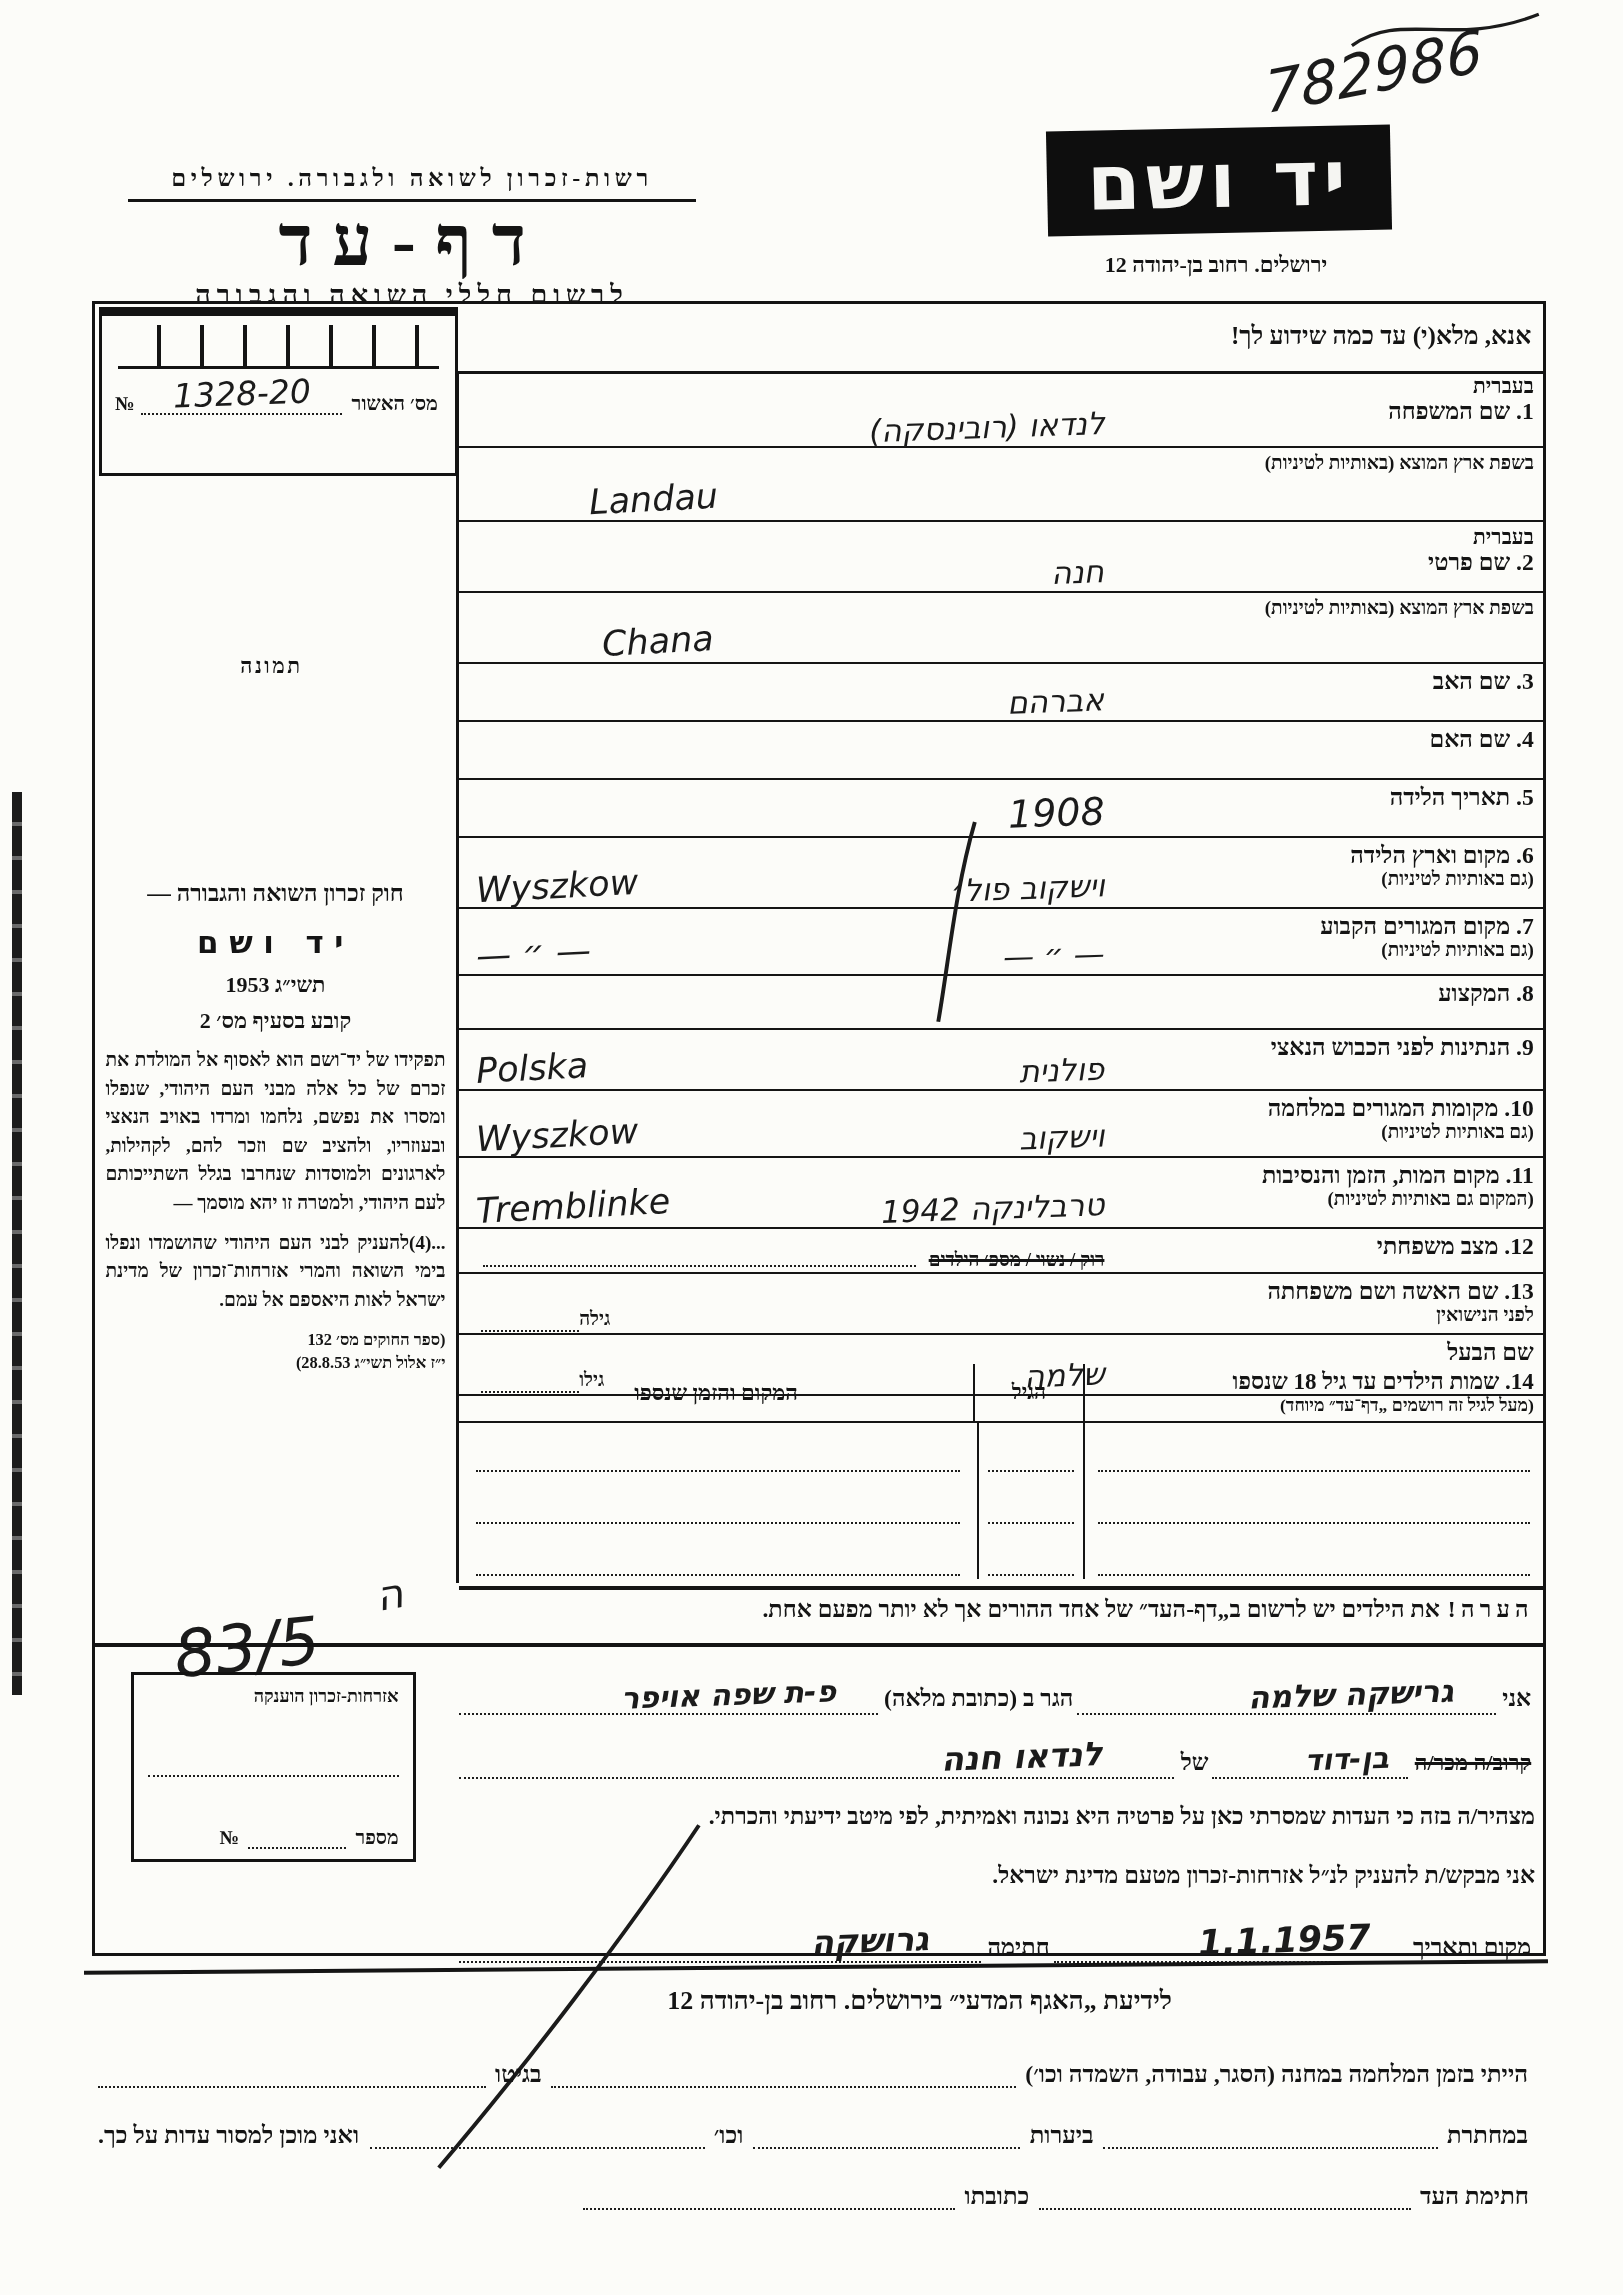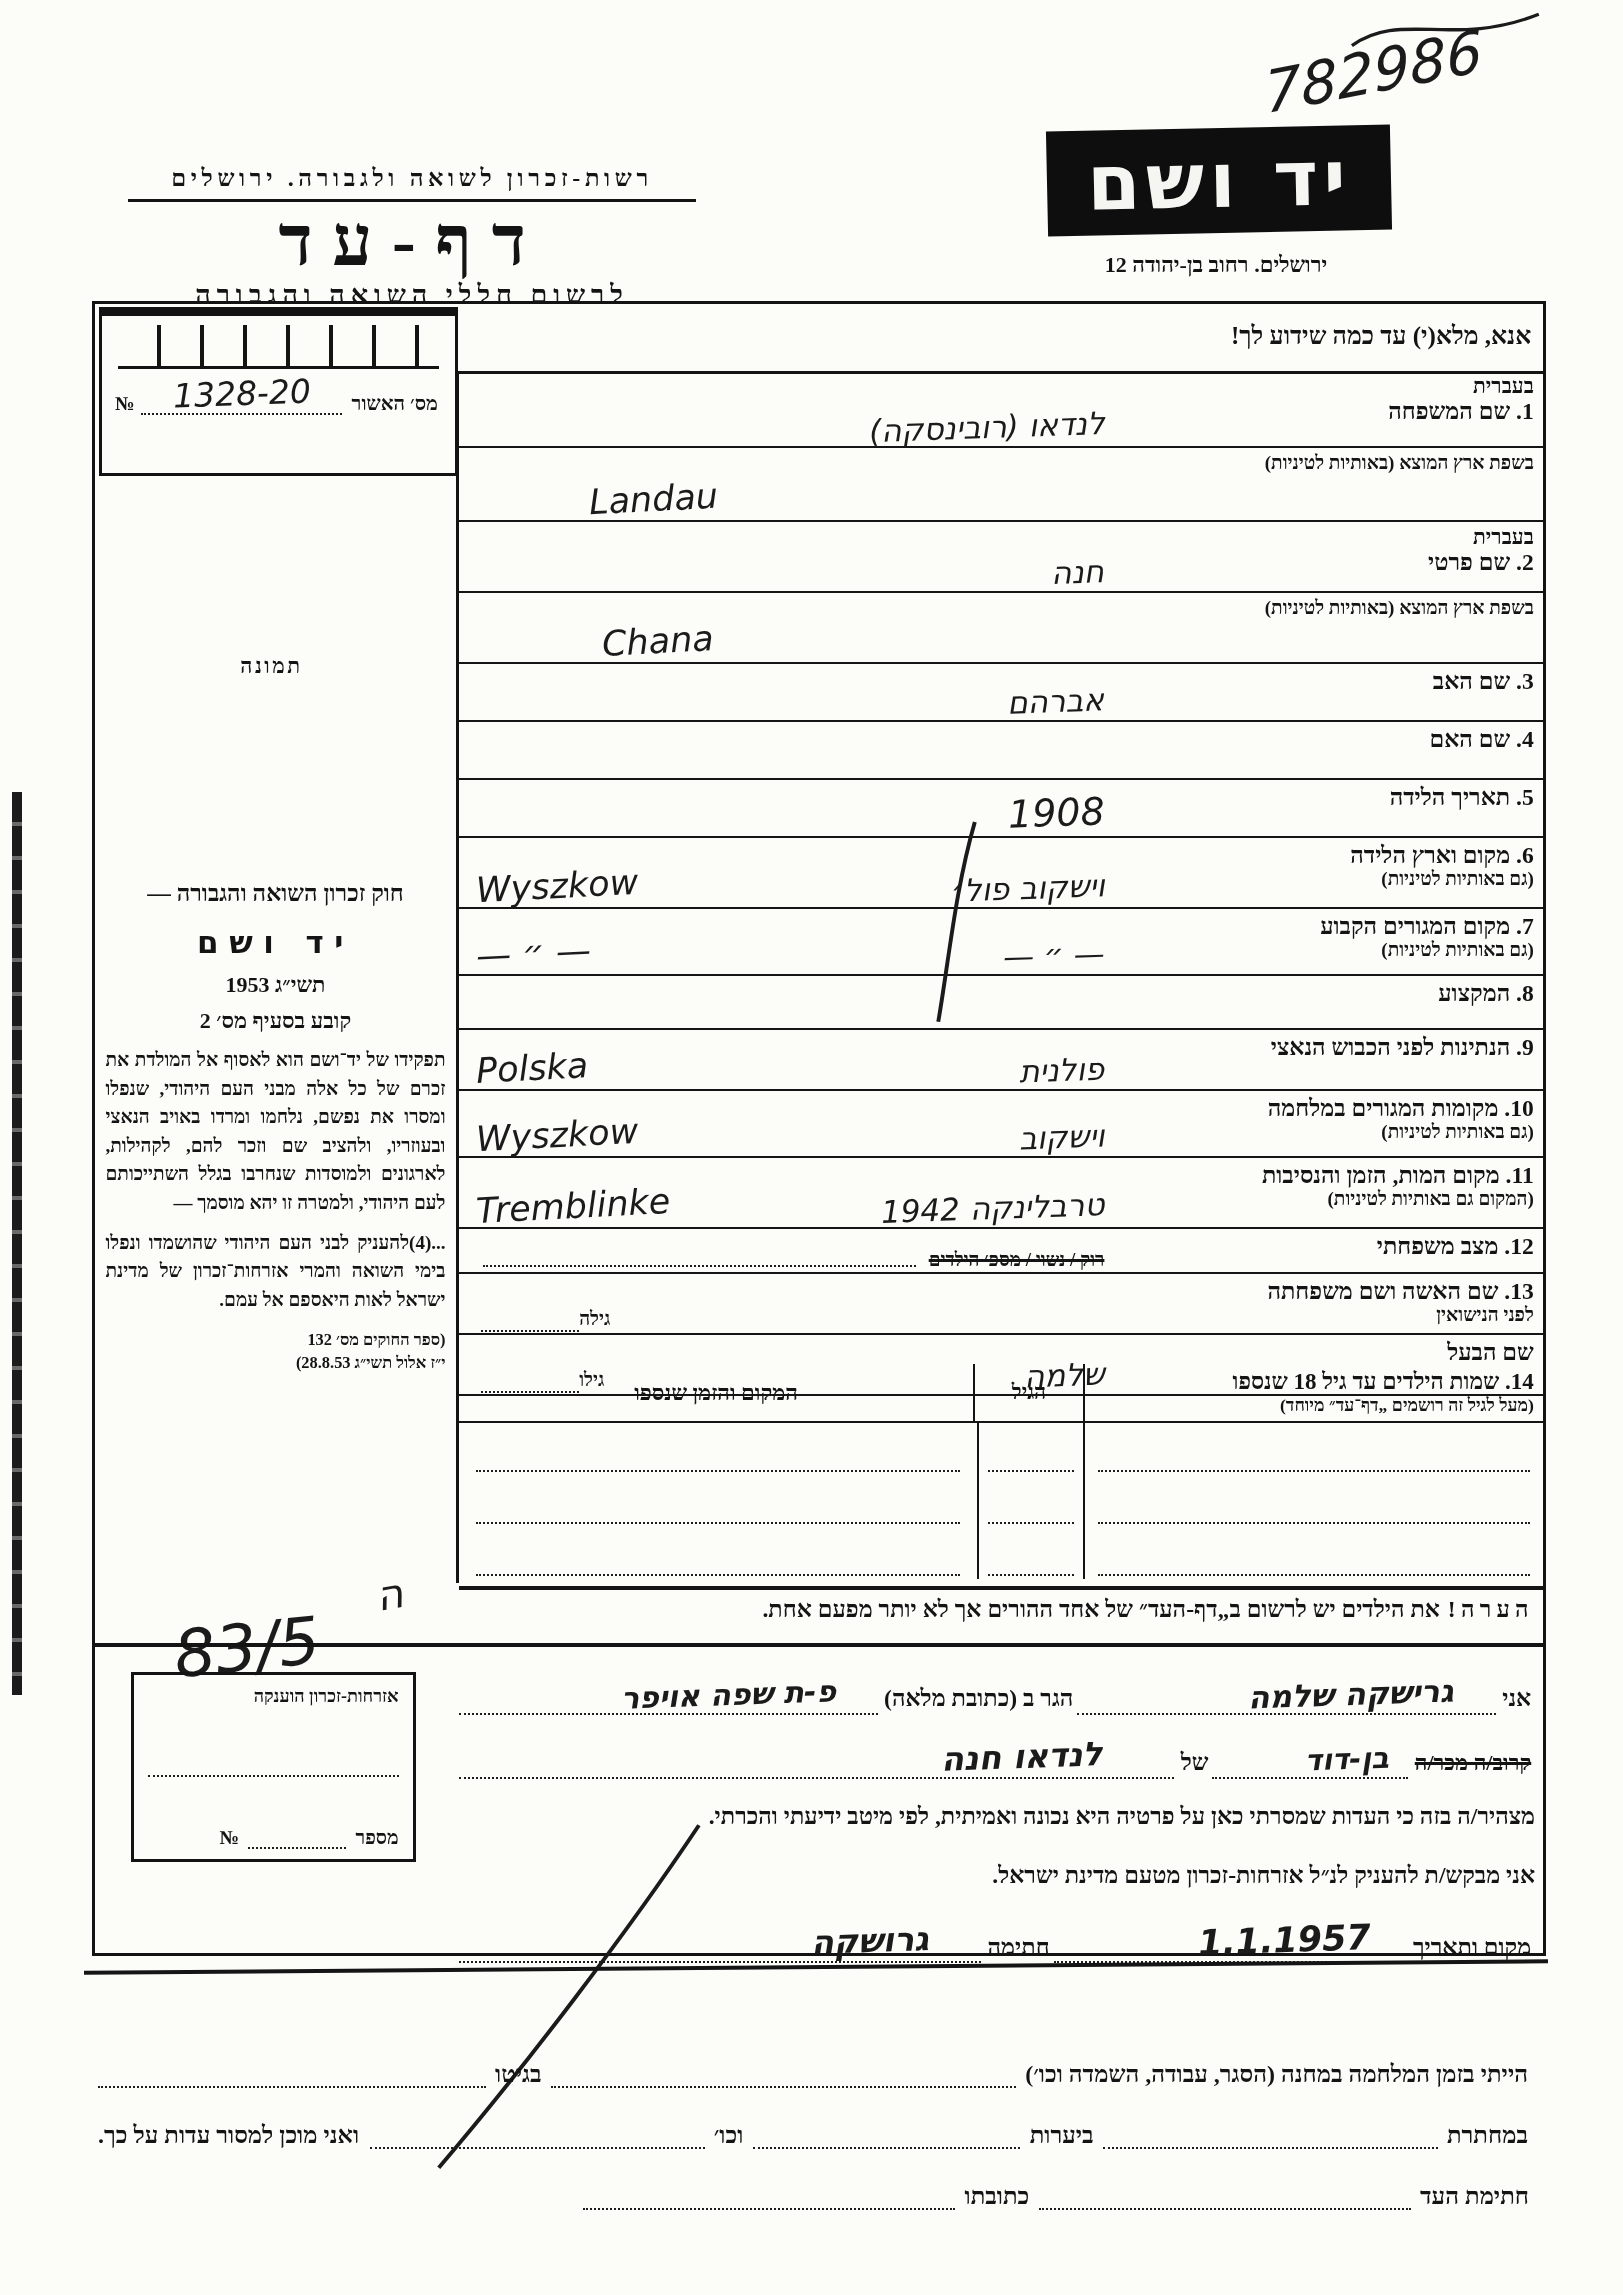--- a/index.html
+++ b/index.html
@@ -416,20 +416,21 @@
   </div>
 
   <svg class="abs" style="left:929px;top:818px;" width="59" height="209" viewBox="0 0 90 320">
     <path d="M70,6 C40,110 30,220 14,312" stroke="#1b1b1b" stroke-width="6" fill="none"></path>
   </svg>
   <svg class="abs" style="left:432px;top:1820px;" width="275" height="353" viewBox="0 0 420 540">
     <path d="M408,8 C300,170 140,380 10,532" stroke="#1b1b1b" stroke-width="6" fill="none"></path>
   </svg>
 
   <div class="abs dblrule"></div>
+  <div class="abs attn">לידיעת „האגף המדעי״ בירושלים.   רחוב בן-יהודה 12</div>
 
   <div class="abs fline2" style="left:98px;top:2052px;width:1430px;">
     <span style="padding-left:9.2px;">הייתי בזמן המלחמה במחנה (הסגר, עבודה, השמדה וכו׳)</span>
     <span class="bl" style="flex:1.2;"></span>
     <span style="padding:0 9.2px;">בגיטו</span>
     <span class="bl" style="flex:1;"></span>
   </div>
 
   <div class="abs fline2" style="left:98px;top:2113px;width:1430px;">
     <span style="padding-left:9.2px;">במחתרת</span>

